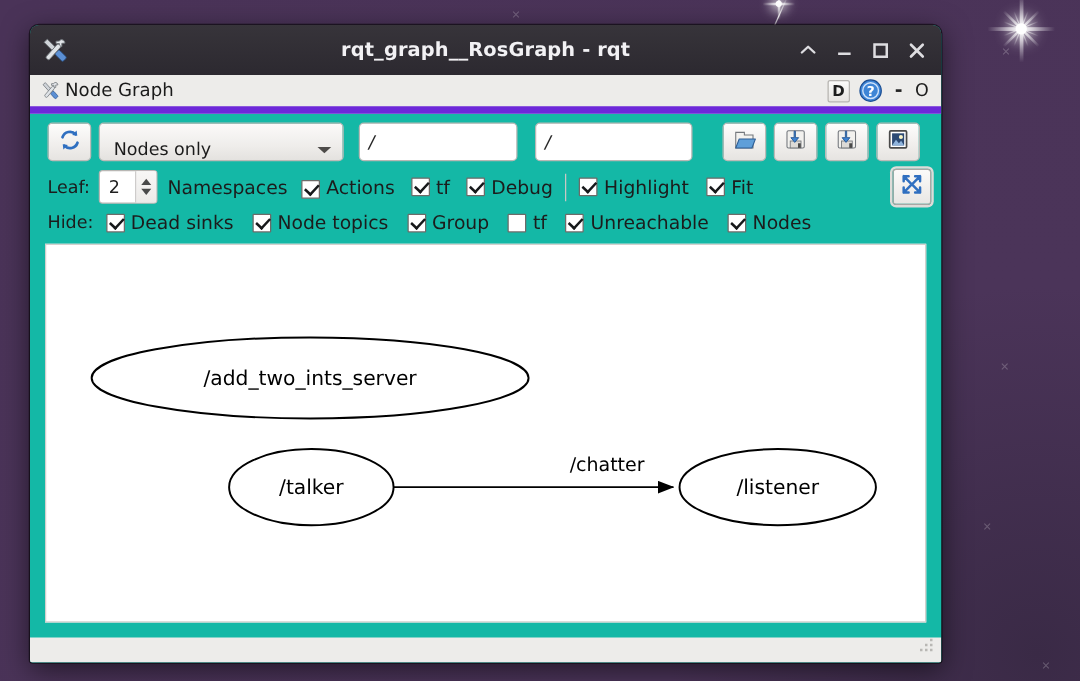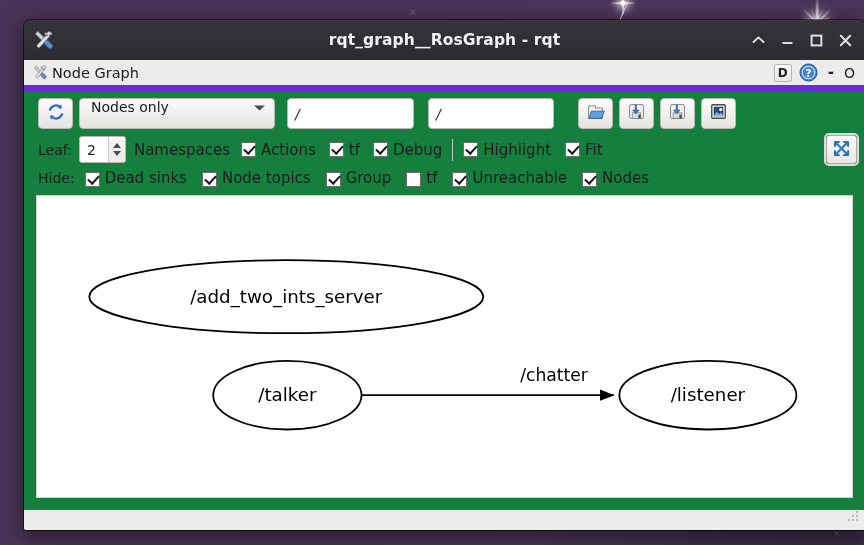--- a/index.html
+++ b/index.html
@@ -39,22 +39,22 @@
     color: rgba(255,255,255,0.22);
     font-size: 9px;
     line-height: 9px;
     font-family: "DejaVu Sans", sans-serif;
   }
 
   
   #window {
     position: absolute;
     left: 24px; top: 20px;
-    width: 841px; height: 510px;
-    background: #15803d;
+    width: 729px; height: 510px;
+    background: #14b8a6;
     border-radius: 7px 7px 2px 2px;
     box-shadow: 0 6px 22px rgba(0,0,0,.55), 0 0 0 1px rgba(0,0,0,.55);
     display: flex; flex-direction: column;
     overflow: hidden;
   }
   #titlebar {
     height: 40px;
     background: linear-gradient(to bottom, #37343a 0%, #2c2930 100%);
     display: flex; align-items: center;
     padding: 0 8px 0 6px;
@@ -118,21 +118,21 @@
     border-radius: 4px;
     background: linear-gradient(to bottom,#fdfdfc 0%,#f1efed 55%,#e6e4e1 100%);
     display: flex; align-items: center; justify-content: center;
     flex: 0 0 auto;
   }
   #combo-nodes {
     width: 196px; height: 31px;
     border: 1px solid #bcbab7;
     border-radius: 4px;
     background: linear-gradient(to bottom,#fbfaf9 0%,#efedeb 60%,#e4e2df 100%);
-    display: flex; align-items: flex-start;
+    display: flex; align-items: flex-end;
     padding: 0 8px 0 11px;
     font-size: 14px; color: #1b1b1b;
     flex: 0 0 auto;
   }
   #combo-nodes .caret { margin-left: auto; }
   .txtfield {
     height: 31px;
     border: 1px solid #b9b7b4;
     border-radius: 4px;
     background: #ffffff;
@@ -214,21 +214,21 @@
     margin-left: auto;
     flex: 0 0 auto;
   }
 
   #toolbar3 {
     display: flex; align-items: center;
     padding: 3px 8px 6px 14px;
     flex: 0 0 auto;
     font-size: 14px; color: #1c1c1c;
   }
-  #toolbar3 .cb-item { margin-right: 15px; align-items: flex-end; }
+  #toolbar3 .cb-item { margin-right: 15px; }
 
   
   #graph-wrap {
     flex: 1 1 auto;
     margin: 2px 12px 12px 12px;
     background: #ffffff;
     border: 1px solid #d2d0cd;
     position: relative;
     overflow: hidden;
   }
@@ -431,21 +431,21 @@
       <span>2</span>
       <span class="spin-btns">
         <span class="tri-up"></span>
         <span class="tri-dn"></span>
       </span>
     </div>
 
     <div class="cb-item" style="margin-right:11px;">
       <span class="lbl">Namespaces</span>
     </div>
-    <div class="cb-item" style="margin-right:13px;">
+    <div class="cb-item" style="margin-right:13px;align-items:flex-end;">
       <span class="cbox checked"></span>
       <span class="lbl">Actions</span>
     </div>
     <div class="cb-item" style="margin-right:13px;">
       <span class="cbox checked"></span>
       <span class="lbl">tf</span>
     </div>
     <div class="cb-item">
       <span class="cbox checked"></span>
       <span class="lbl">Debug</span>

